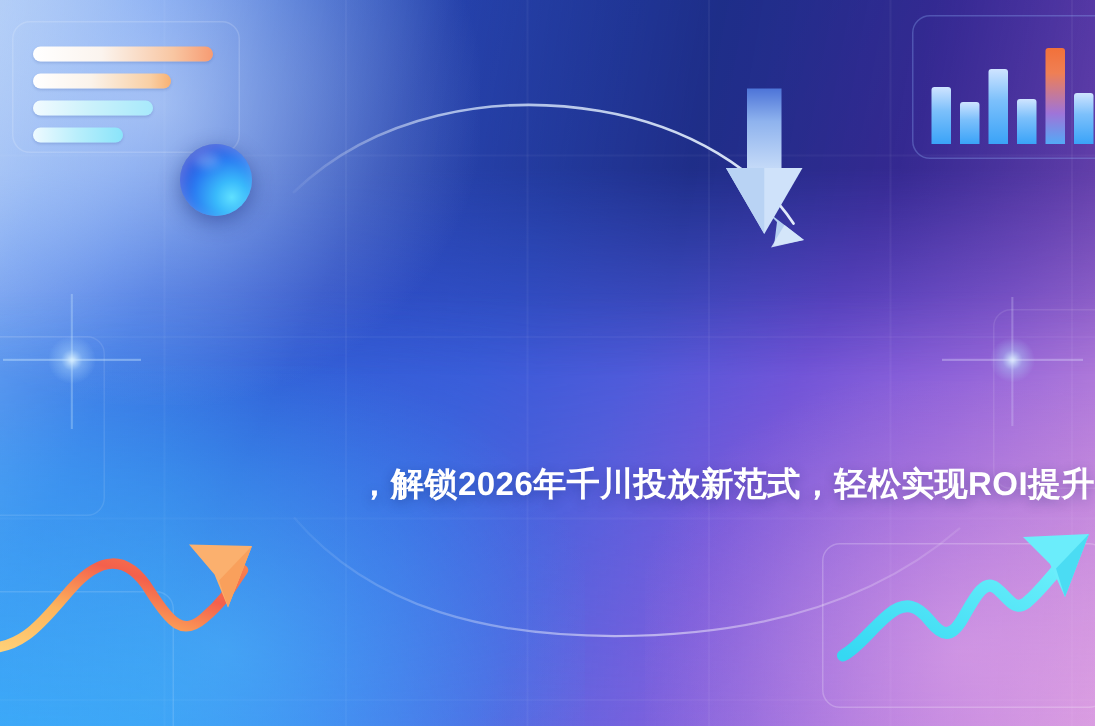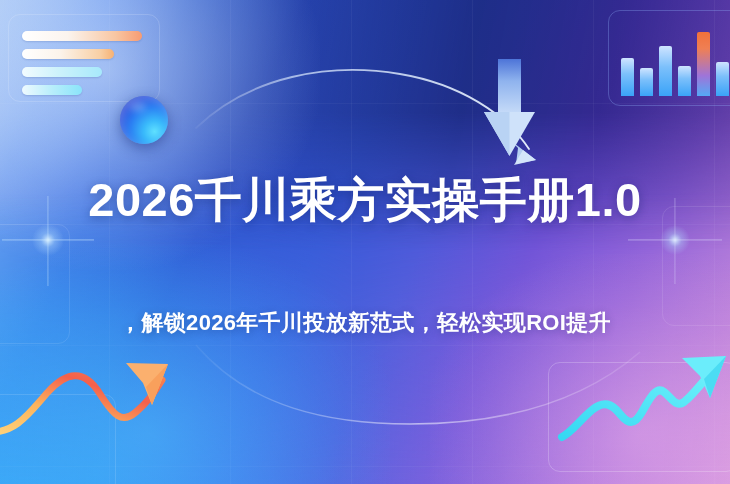--- a/index.html
+++ b/index.html
@@ -127,21 +127,21 @@
   .headline{
     position:absolute;left:0;right:0;top:172px;
     text-align:center;color:#fff;
     font-size:47px;line-height:55px;font-weight:700;
     letter-spacing:.5px;
     text-shadow:0 2px 10px rgba(10,25,90,.35);
   }
   .headline .l2{display:block;}
   .subline{
     position:absolute;left:0;right:0;top:308px;
-    text-align:center;color:#fff;
+    text-align:right;color:#fff;
     font-size:22px;font-weight:700;letter-spacing:.3px;
     text-shadow:0 2px 8px rgba(10,25,90,.30);
   }
 </style>
 </head>
 <body>
 
 <div class="poster">
 
   <div class="bg-base"></div>
@@ -243,18 +243,17 @@
     </g>
 
     <g>
       <path d="M562,437 C572,432 580,420 592,410 C604,400 612,404 620,414 C628,424 634,426 642,412 C650,398 656,386 664,392 C672,398 676,408 684,402 C694,394 702,382 712,372" fill="none" stroke="url(#cyanLine)" stroke-width="8" stroke-linecap="round" stroke-linejoin="round"></path>
       <path d="M682,358 L726,356 L710,398 L700,376 Z" fill="#6bedfb"></path>
       <path d="M726,356 L710,398 L704,379 Z" fill="#4bdcf3"></path>
     </g>
   </svg>
 
   <div class="headline">
-    <span class="l1">2026千川乘方实操手册1.0</span>
   </div>
 
   <div class="subline">，解锁2026年千川投放新范式，轻松实现ROI提升</div>
 
 </div>
 
 </body></html>

